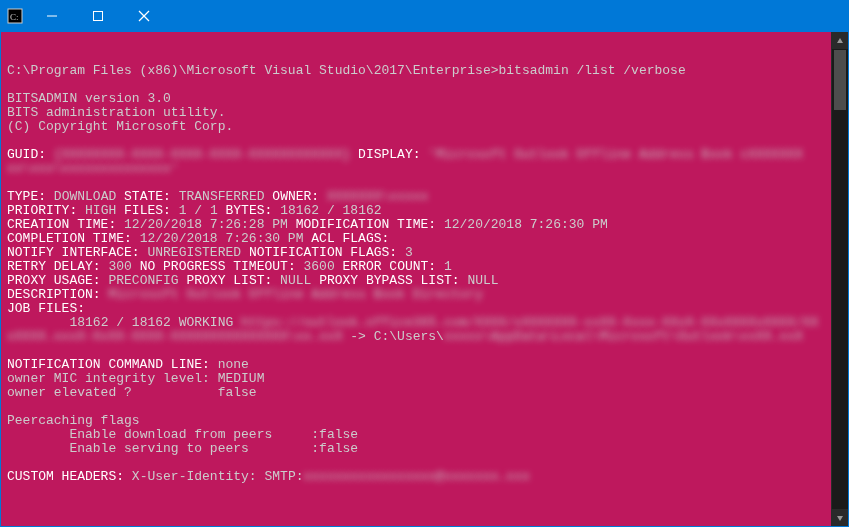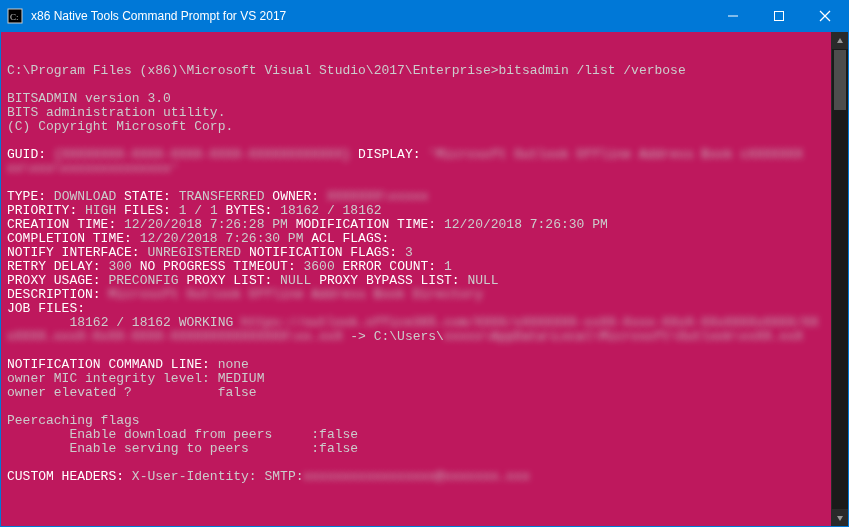--- a/index.html
+++ b/index.html
@@ -106,21 +106,20 @@
 <body>
 
 <div class="window">
   <div class="titlebar">
     <div class="icon-slot">
       <svg viewBox="0 0 16 16" width="16" height="16">
         <rect x="1" y="1" width="14" height="14" fill="#000" stroke="#ccc" stroke-width="1"></rect>
         <text x="3" y="12" font-size="9" fill="#ccc" font-family="Consolas">C:</text>
       </svg>
     </div>
-    <div class="title">x86 Native Tools Command Prompt for VS 2017</div>
     <div class="win-btns">
       <div class="win-btn">
         <svg viewBox="0 0 10 10">
             <line x1="0" y1="5" x2="10" y2="5" stroke="#fff" stroke-width="1"></line>
           </svg>
       </div>
       <div class="win-btn">
         <svg viewBox="0 0 10 10">
             <rect x="0.5" y="0.5" width="9" height="9" fill="none" stroke="#fff" stroke-width="1"></rect>
           </svg>

